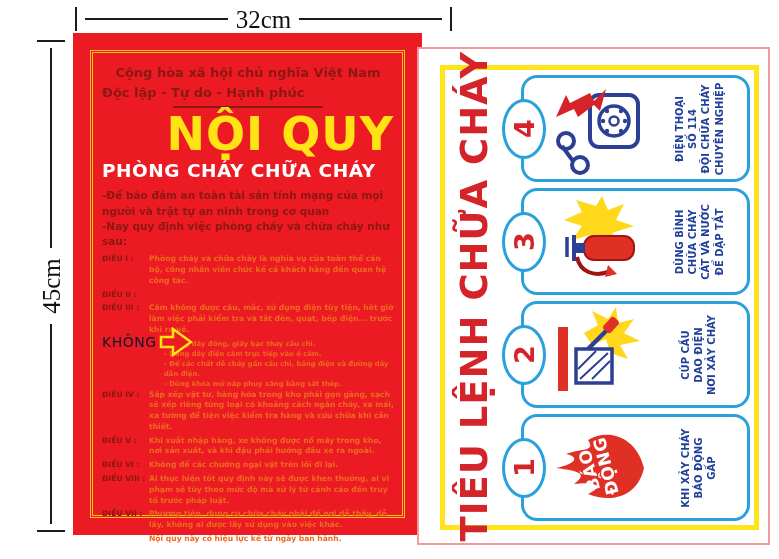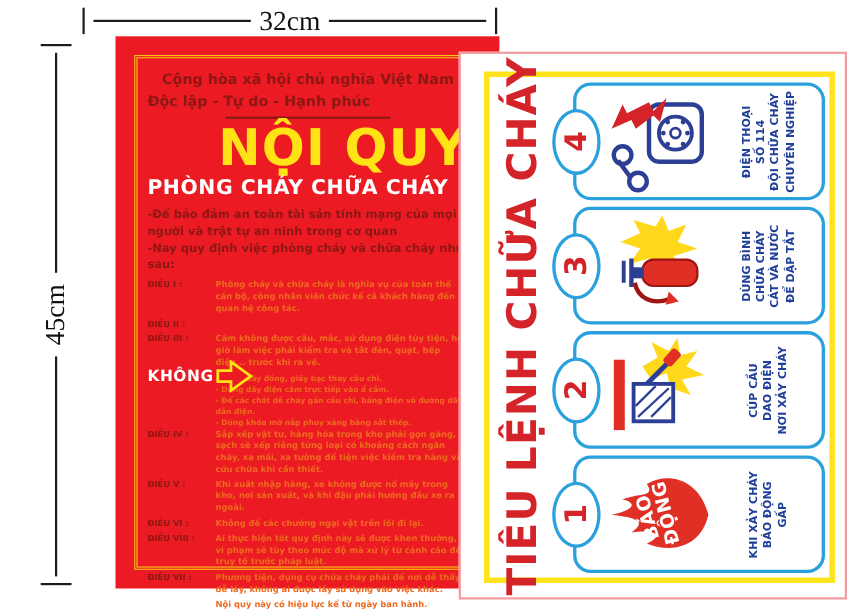--- a/index.html
+++ b/index.html
@@ -14,41 +14,41 @@
   .dim-label{font-family:"Liberation Serif",serif;font-size:25px;color:#111;line-height:1;}
   .dim-left{position:absolute;left:36px;top:40px;width:30px;height:492px;
             display:flex;flex-direction:column;align-items:center;gap:6px;}
   .dim-tick-h{height:2px;width:28px;background:#1c1c1c;}
   .dim-line-v{flex:1;width:2px;background:#1c1c1c;}
   .dim-rot-wrap{position:relative;width:100%;height:64px;}
   .dim-rot-wrap .dim-label{position:absolute;left:50%;top:50%;
             transform:translate(-50%,-50%) rotate(-90deg);white-space:nowrap;}
 
   
-  .lp{position:absolute;left:73px;top:33px;width:349px;height:502px;background:#EC1B23;margin-left:32px;}
+  .lp{position:absolute;left:73px;top:33px;width:349px;height:502px;background:#EC1B23;}
   .lp-frame{position:absolute;inset:17px;border:3px double #FBC314;pointer-events:none;}
   .lp-content{position:absolute;inset:20px;padding:12px 8px 0 9px;color:#8C1713;}
   .lp-h1{font-size:13px;font-weight:bold;text-align:center;color:#8C1713;}
   .lp-h2{font-size:13px;font-weight:bold;text-align:left;color:#8C1713;margin-top:5px;}
   .lp-divider{width:150px;height:2px;background:#8C1713;margin:6px auto 2px auto;}
   .lp-title{font-size:46px;font-weight:bold;text-align:right;color:#FFE315;
             line-height:1.05;letter-spacing:1px;}
   .lp-subtitle{font-size:18.5px;font-weight:bold;text-align:left;color:#ffffff;
                margin-top:2px;letter-spacing:.5px;}
   .lp-intro{margin-top:7px;font-size:10.5px;font-weight:bold;line-height:1.45;color:#8C1713;}
   .lp-rules{margin-top:5px;}
-  .rule{display:flex;margin-bottom:3px;position:relative;gap:15px;}
+  .rule{display:flex;margin-bottom:3px;position:relative;}
   .rule-label{flex:none;width:47px;font-size:7.6px;font-weight:bold;color:#8C1713;line-height:1.42;}
   .rule-label::after{content:" :";}
   .rule-label.empty::after{content:"";}
   .rule-text{flex:1;font-size:7.6px;font-weight:bold;color:#ED6A1E;line-height:1.42;}
   .rule-bullets{margin-left:62px;font-size:6.8px;font-weight:bold;color:#ED6A1E;line-height:1.5;}
   .rule3-wrap{position:relative;}
   .khong{position:absolute;left:0;top:24px;display:flex;align-items:center;gap:2px;}
-  .khong-text{font-size:14px;font-weight:bold;color:#ffffff;letter-spacing:.5px;}
+  .khong-text{font-size:14px;font-weight:normal;color:#0f172a;letter-spacing:.5px;}
 
   
   .rp{position:absolute;left:417px;top:47px;width:353px;height:498px;background:#ffffff;
       border:2px solid #F29A9E;box-sizing:border-box;}
   .rp-frame{position:absolute;top:16px;bottom:13px;left:21px;right:9px;
             border:5px solid #FFE41C;pointer-events:none;}
   .rp-title-wrap{position:absolute;left:26px;top:24px;bottom:24px;width:58px;
                  display:flex;align-items:center;justify-content:center;}
   .rp-title{writing-mode:vertical-rl;transform:rotate(180deg);
             font-size:37px;font-weight:bold;color:#D5232A;letter-spacing:1px;white-space:nowrap;}

